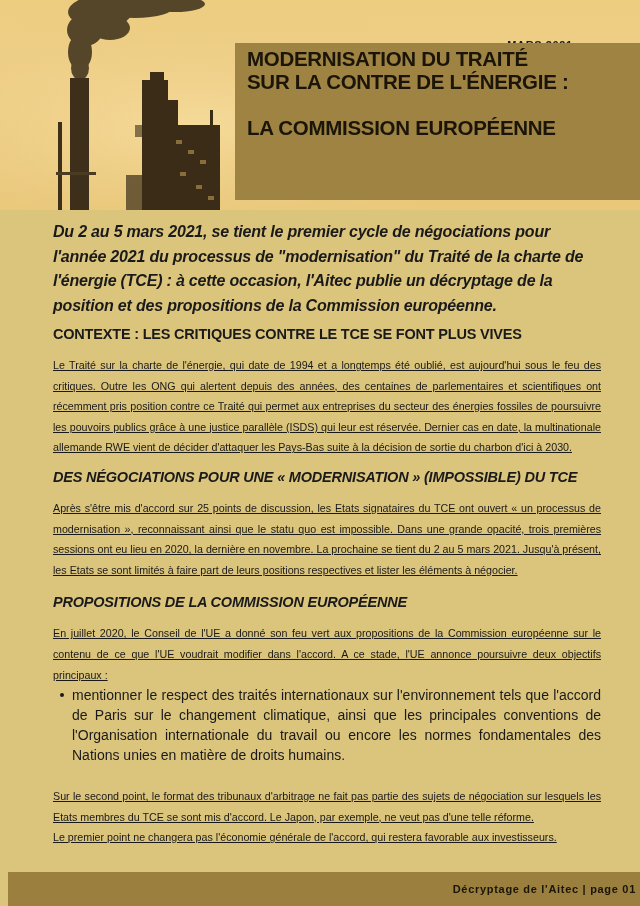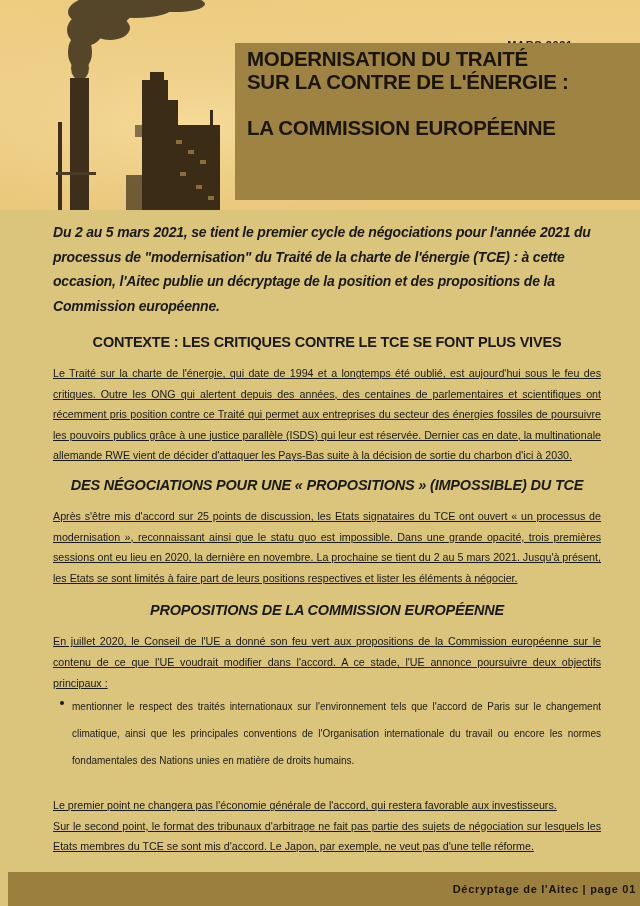--- a/index.html
+++ b/index.html
@@ -26,40 +26,39 @@
     }
     .title-line {
       display: block; font-size: 20.5px; font-weight: bold; line-height: 23px;
       color: #1a1508; letter-spacing: -0.3px; white-space: nowrap;
     }
     .title-gap { height: 23px; }
     .content {
       position: absolute; left: 53px; top: 220px; width: 548px;
     }
     .lead {
-      font-size: 14px; font-style: italic; font-weight: bold; line-height: 24.5px;
-      margin: 0 0 15px 0; letter-spacing: -0.2px;
+      font-size: 16px; font-style: italic; font-weight: bold; line-height: 24.5px;
+      margin: 0 0 7px 0; letter-spacing: -0.2px;
     }
     h2 {
       font-size: 14.5px; font-weight: bold; margin: 0 0 12px 0; letter-spacing: -0.2px;
       line-height: 18px;
-      text-align: center;
     }
     h2.it { font-style: italic; }
     p.body {
       font-size: 10.7px; line-height: 20.6px; margin: 0; text-align: justify; text-decoration: underline;
     }
     .sec1 { margin-bottom: 9px; }
     .sec2 { margin-bottom: 13px; }
     a.lnk { color: inherit; text-decoration: underline; }
     ul.bullets {
       margin: 0; padding: 0 0 0 19px; list-style: none;
     }
     ul.bullets li {
-      position: relative; font-size: 10px; line-height: 27px; text-align: justify;
+      position: relative; font-size: 14px; line-height: 20px; text-align: justify;
     }
     ul.bullets li .dot {
       position: absolute; left: -12px; top: 8px; width: 4px; height: 4px;
       border-radius: 50%; background: #1a1a1a;
     }
     .spacer { height: 21px; }
     .footer {
       position: absolute; left: 8px; top: 872px; width: 640px; height: 34px;
       background: #9b7f3f;
     }
@@ -125,31 +124,31 @@
 
 <div class="content">
   <p class="lead">Du 2 au 5 mars 2021, se tient le premier cycle de négociations pour l'année 2021 du processus de "modernisation" du Traité de la charte de l'énergie (TCE) : à cette occasion, l'Aitec publie un décryptage de la position et des propositions de la Commission européenne.</p>
 
   <section class="sec1">
     <h2>CONTEXTE : LES CRITIQUES CONTRE LE TCE SE FONT PLUS VIVES</h2>
     <p class="body"><span>Le Traité sur la charte de l'énergie, qui date de 1994 et a longtemps été oublié, est aujourd'hui sous le feu des critiques. Outre les ONG qui alertent depuis des années, des centaines de parlementaires et scientifiques ont récemment pris position contre ce Traité qui permet aux entreprises du secteur des énergies fossiles de poursuivre les pouvoirs publics grâce à une justice parallèle (ISDS) qui leur est réservée. Dernier cas en date, la multinationale allemande RWE vient de </span><a class="lnk">décider</a><span> d'attaquer les Pays-Bas suite à la décision de sortie du charbon d'ici à 2030.</span></p>
   </section>
 
   <section class="sec2" style="margin-top:10px;">
-    <h2 class="it">DES NÉGOCIATIONS POUR UNE « PROPOSITIONS » (IMPOSSIBLE) DU TCE</h2>
+    <h2 class="it">DES NÉGOCIATIONS POUR UNE « MODERNISATION » (IMPOSSIBLE) DU TCE</h2>
     <p class="body">Après s'être mis d'accord sur 25 points de discussion, les Etats signataires du TCE ont ouvert « un processus de modernisation », reconnaissant ainsi que le statu quo est impossible. Dans une grande opacité, trois premières sessions ont eu lieu en 2020, la dernière en novembre. La prochaine se tient du 2 au 5 mars 2021. Jusqu'à présent, les Etats se sont limités à faire part de leurs positions respectives et lister les éléments à négocier.</p>
   </section>
 
   <section style="margin-top:12px;">
     <h2 class="it">PROPOSITIONS DE LA COMMISSION EUROPÉENNE</h2>
     <p class="body">En juillet 2020, le Conseil de l'UE a donné son feu vert aux propositions de la Commission européenne sur le contenu de ce que l'UE voudrait modifier dans l'accord. A ce stade, l'UE annonce poursuivre deux objectifs principaux :</p>
     <ul class="bullets">
       <li><span class="dot"></span><span>mentionner le respect des traités internationaux sur l'environnement tels que l'accord de Paris sur le changement climatique, ainsi que les principales conventions de l'Organisation internationale du travail ou encore les normes fondamentales des Nations unies en matière de droits humains.</span></li>
     </ul>
     <div class="spacer"></div>
+    <p class="body">Sur le second point, le format des tribunaux d'arbitrage ne fait pas partie des sujets de négociation sur lesquels les Etats membres du TCE se sont mis d'accord. Le Japon, par exemple, ne veut pas d'une telle réforme.</p>
     <p class="body">Le premier point ne changera pas l'économie générale de l'accord, qui restera favorable aux investisseurs.</p>
-    <p class="body">Sur le second point, le format des tribunaux d'arbitrage ne fait pas partie des sujets de négociation sur lesquels les Etats membres du TCE se sont mis d'accord. Le Japon, par exemple, ne veut pas d'une telle réforme.</p>
   </section>
 </div>
 
 <div class="footer">
   <span class="footer-text">Décryptage de l'Aitec | page 01</span>
 </div>
 
 </body></html>

